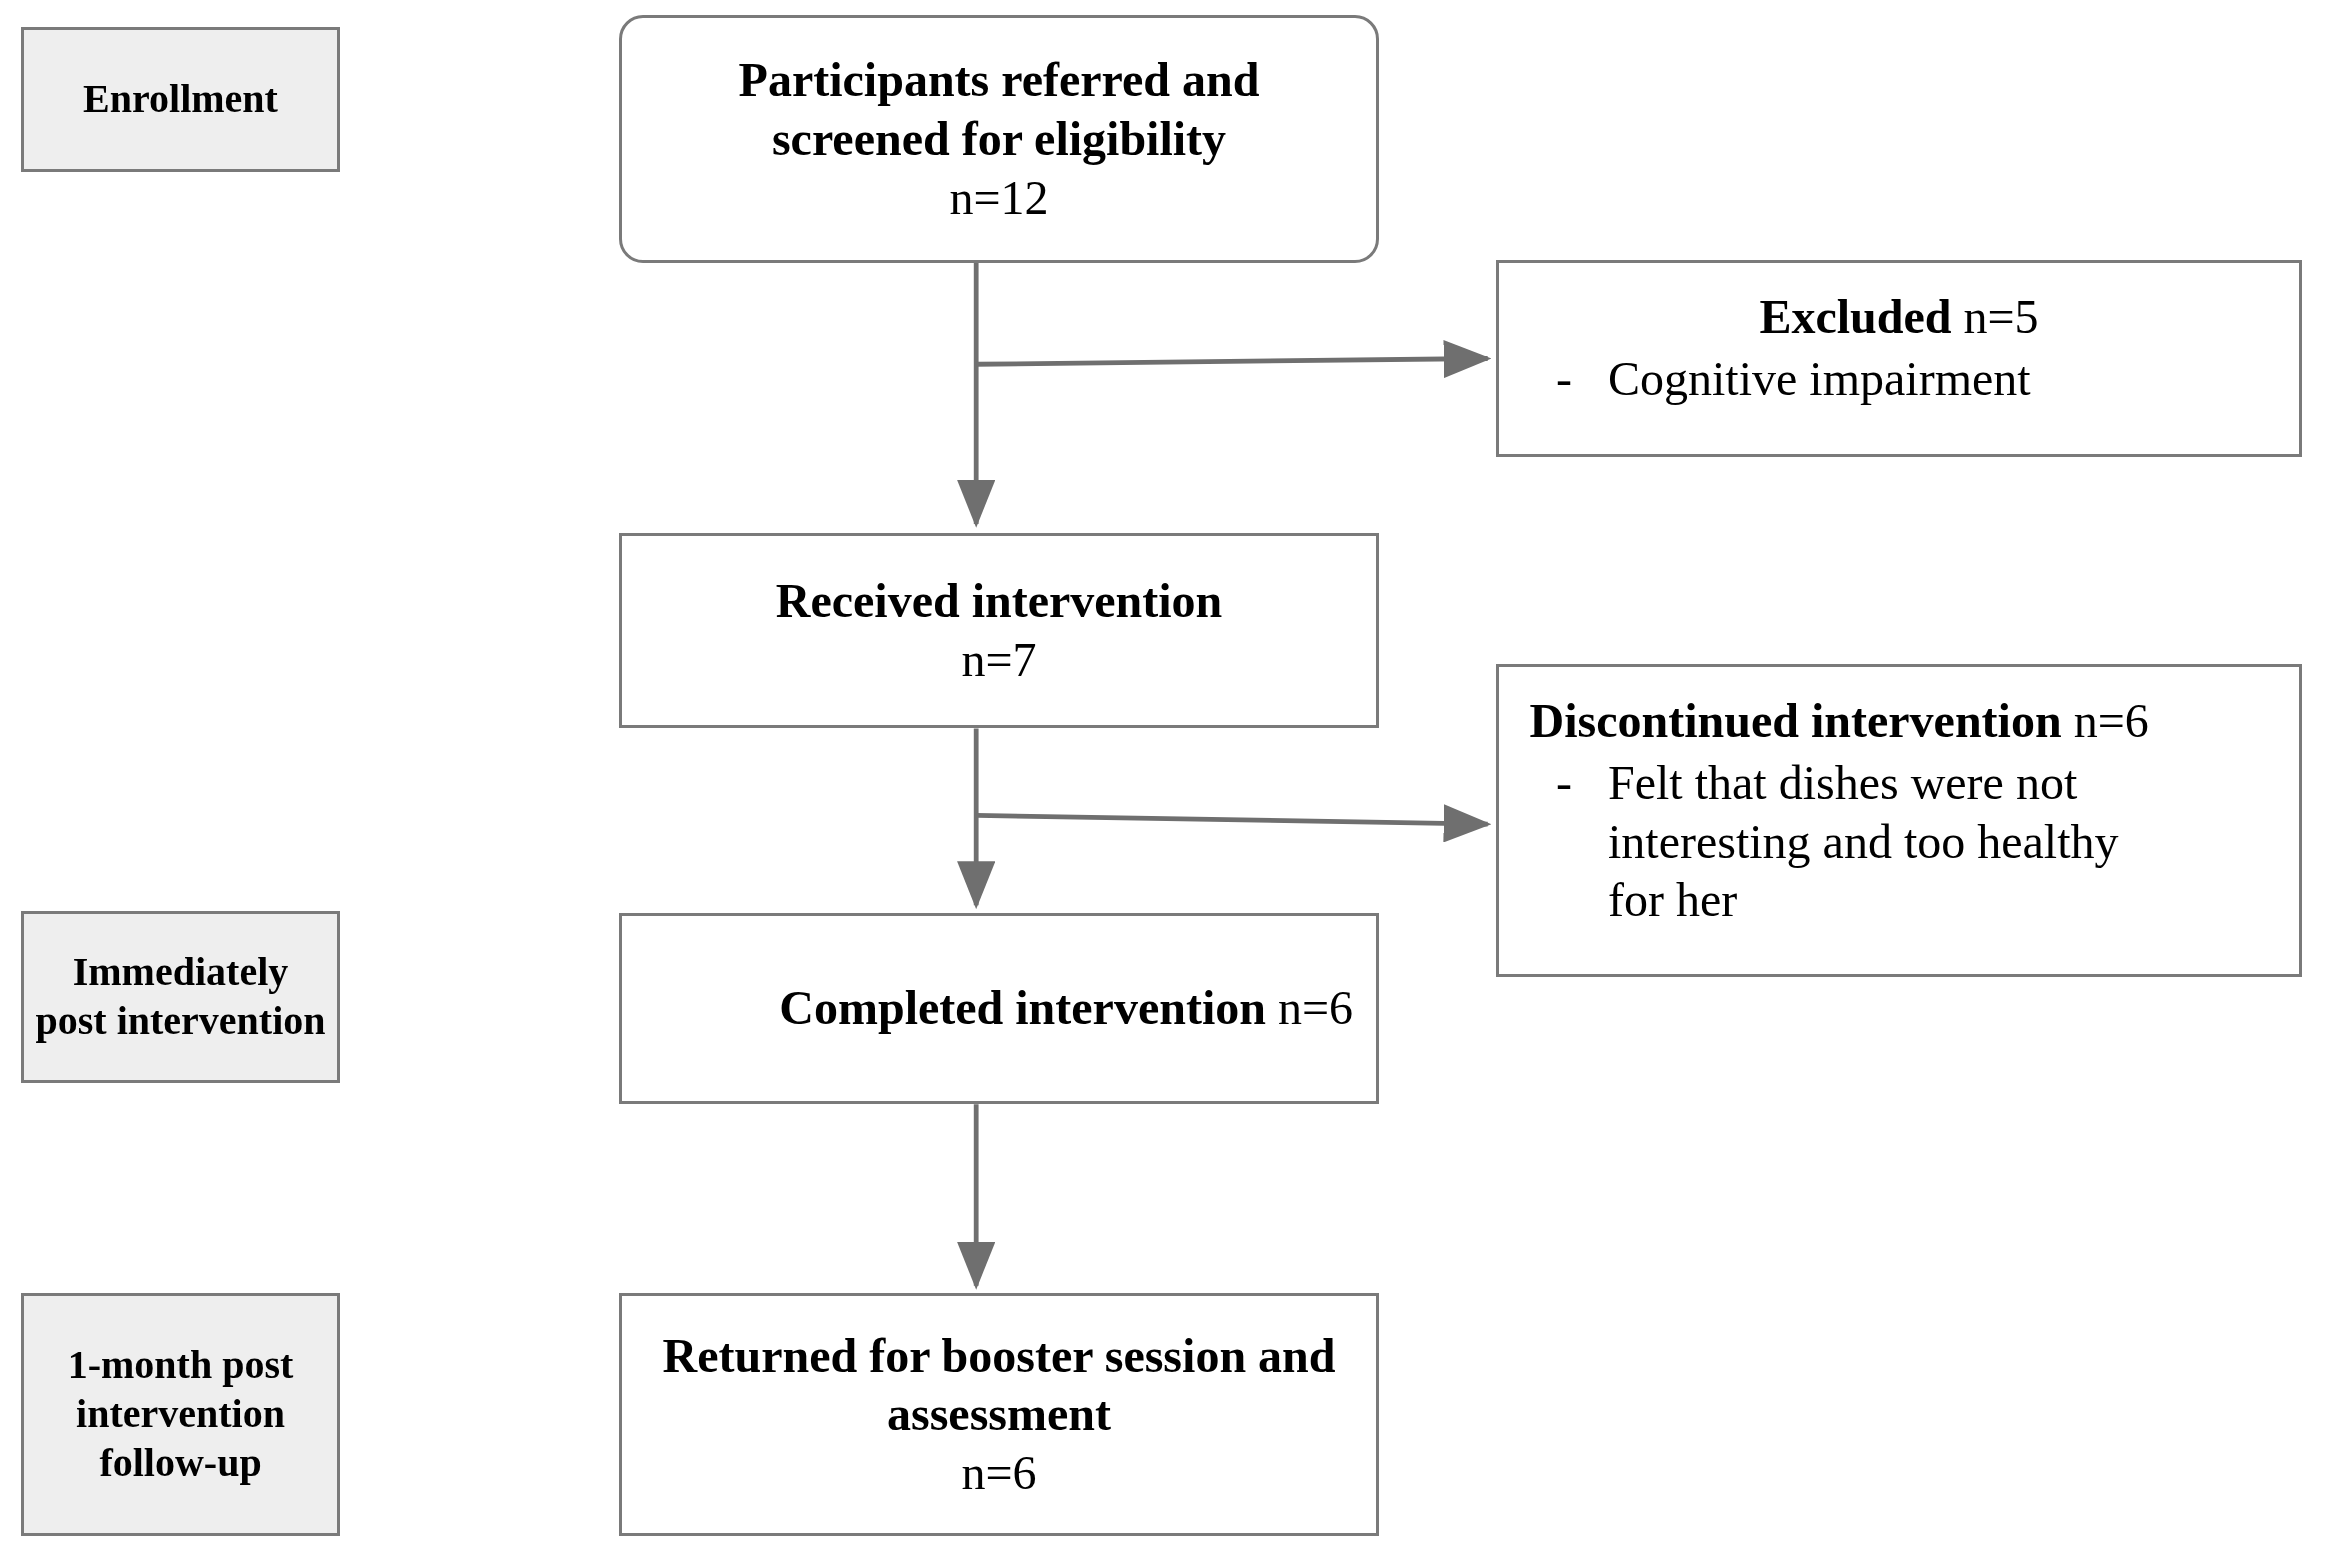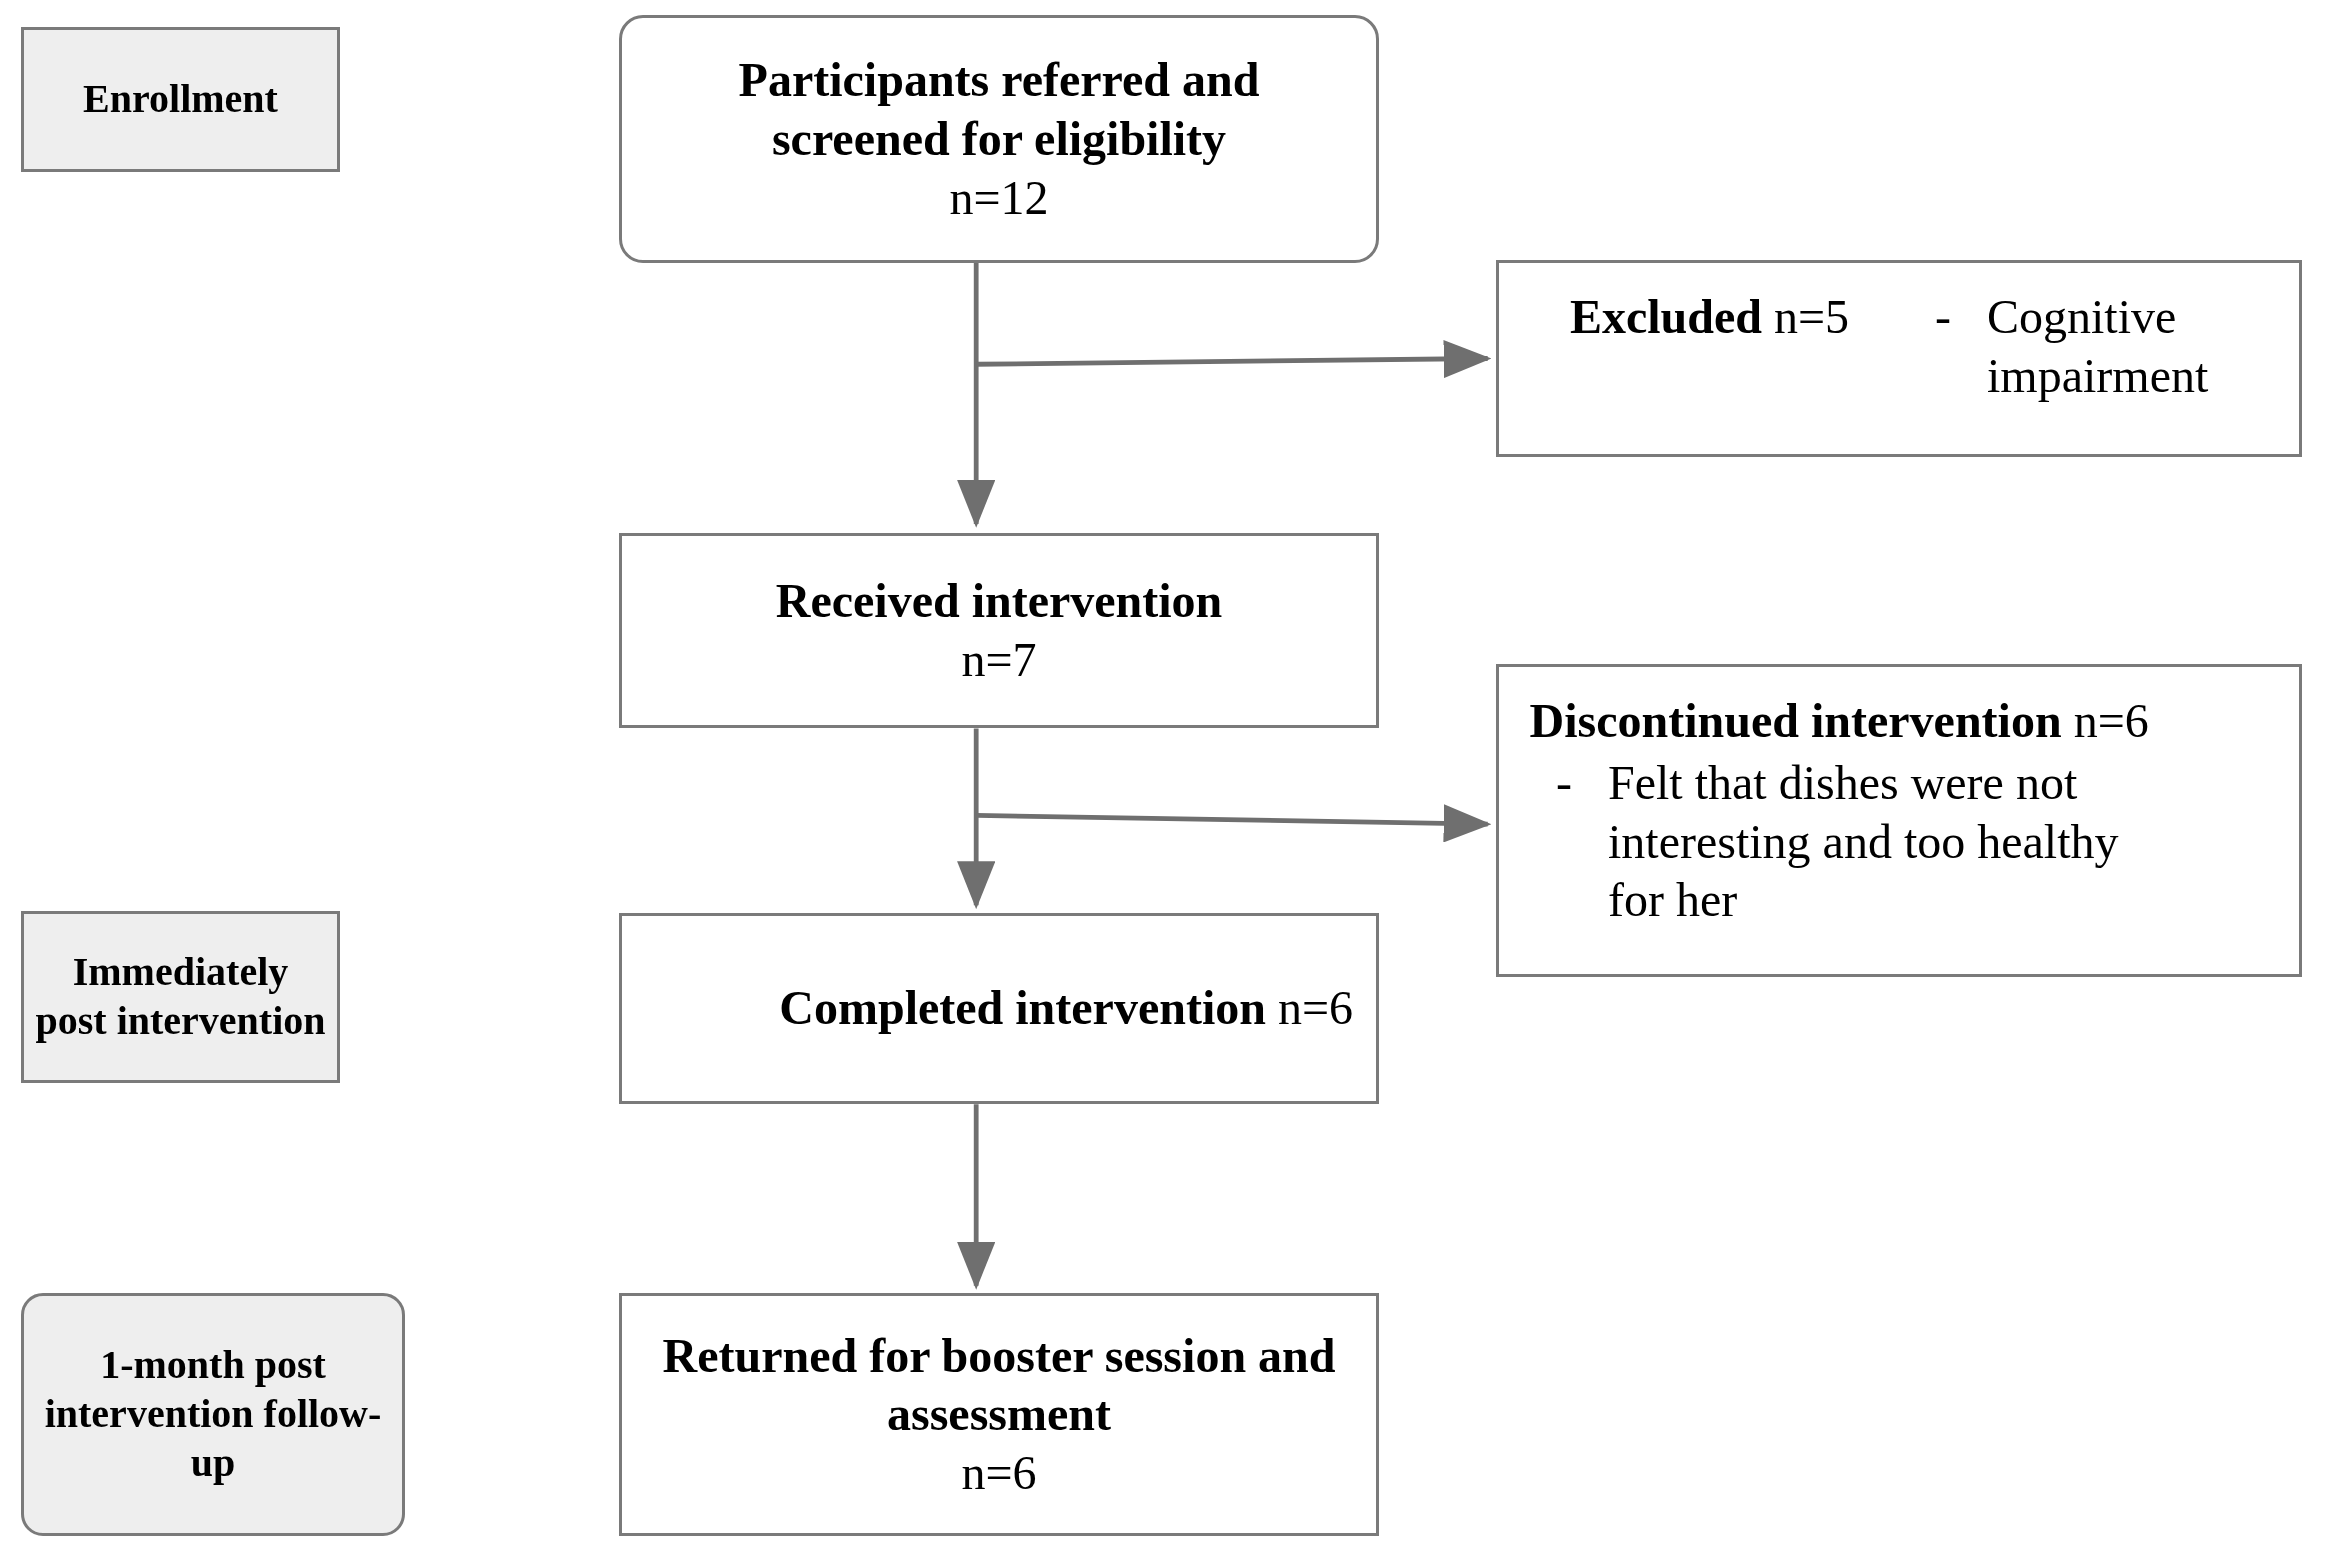--- a/index.html
+++ b/index.html
@@ -106,21 +106,21 @@
 
   <div class="box stage-box" style="left:21px; top:27px; width:319px; height:145px;">
     <span>Enrollment</span>
   </div>
 
 
   <div class="box stage-box" style="left:21px; top:911px; width:319px; height:172px; padding:0 10px;">
     <span>Immediately post intervention</span>
   </div>
 
-  <div class="box stage-box" style="left:21px; top:1293px; width:384px; height:243px; padding:0 11.5px;border-radius:22px;">
+  <div class="box stage-box" style="left:21px; top:1293px; width:319px; height:243px; padding:0 11.5px;">
     <span>1-month post intervention follow-up</span>
   </div>
 
   <div class="box main-box" style="left:619px; top:15.3px; width:760px; height:248px; flex-direction:column; padding:0 23px;border-radius:24px;">
     <span>Participants referred and screened for eligibility</span>
     <span class="nline">n=12</span>
   </div>
 
   <div class="box main-box" style="left:619px; top:533px; width:760px; height:195px; flex-direction:column; padding:0 23px;">
     <span>Received intervention</span>
@@ -132,21 +132,21 @@
       <span>Completed intervention</span>
       <span class="reg">n=6</span>
     </span>
   </div>
 
   <div class="box main-box" style="left:619px; top:1293px; width:760px; height:243px; flex-direction:column; padding:4px 23px;">
     <span>Returned for booster session and assessment</span>
     <span class="nline">n=6</span>
   </div>
 
-  <div class="box side-box" style="left:1496px; top:260px; width:806px; height:197px; flex-direction:row;">
+  <div class="box side-box" style="left:1496px; top:260px; width:806px; height:197px; flex-direction:column;">
     <span class="head">
       <b>Excluded</b>
       <span class="reg">n=5</span>
     </span>
     <span class="bullet-row">
       <span class="dash">-</span>
       <span class="bullet-text">Cognitive impairment</span>
     </span>
   </div>
 

